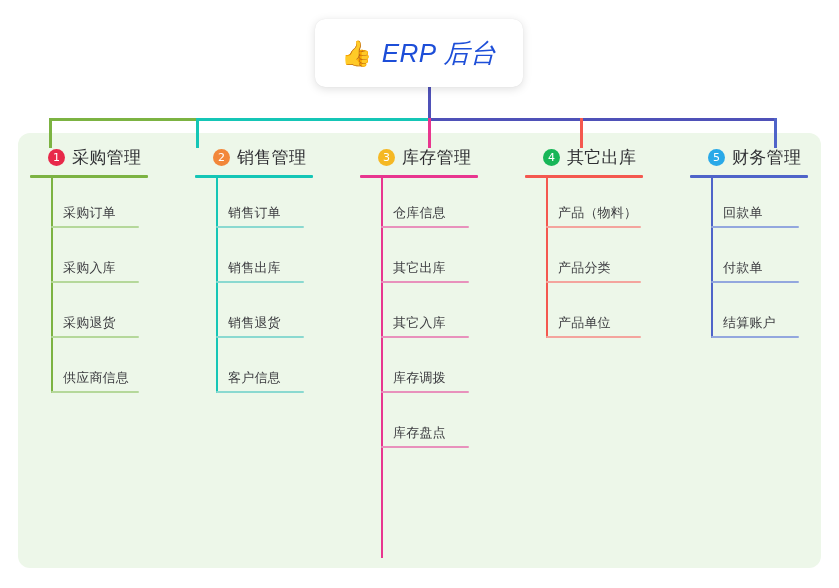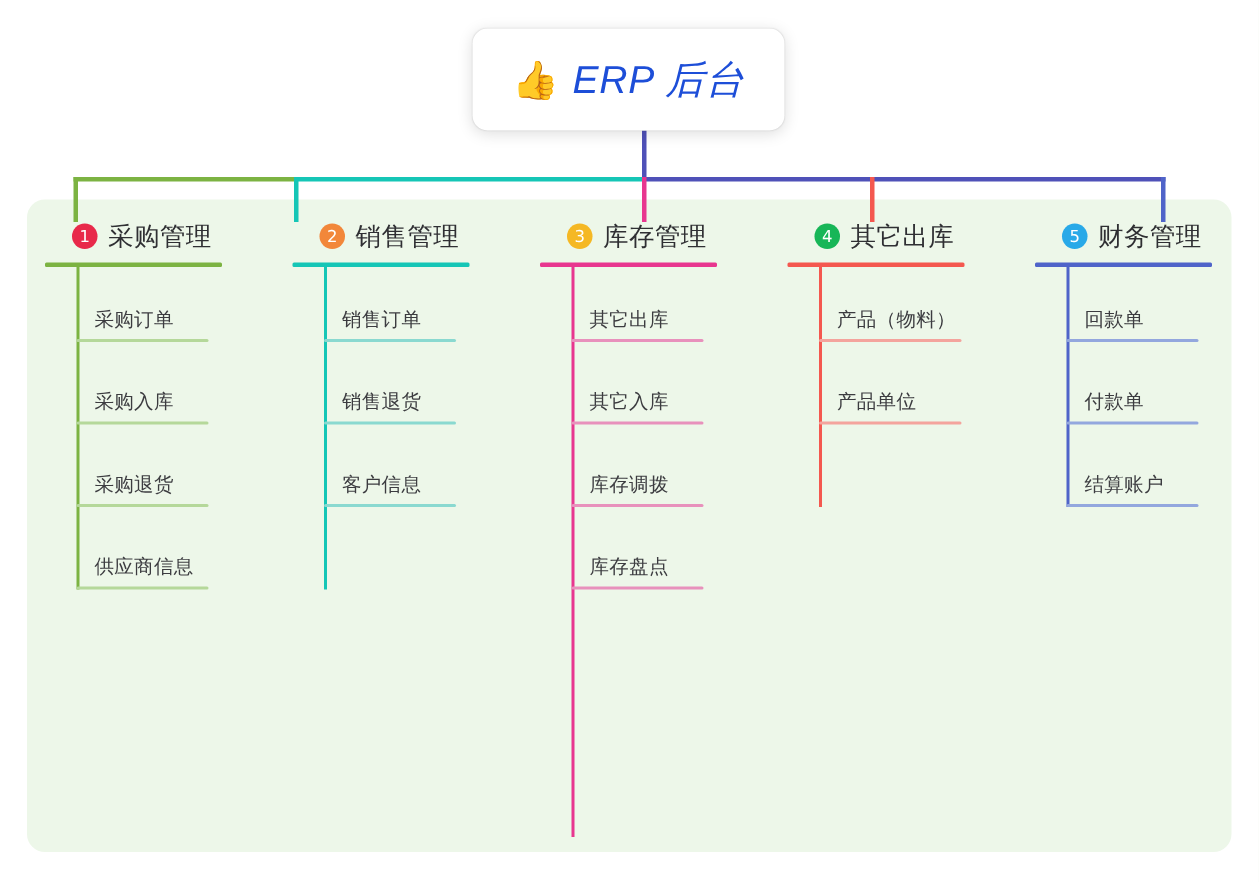--- a/index.html
+++ b/index.html
@@ -190,38 +190,46 @@
           <span class="col-title">销售管理</span>
         </div>
         <div class="col-rule" style="background: rgb(21, 198, 182); width: 118px;"></div>
         <div class="col-body" style="height: 220px;">
           <div class="spine" style="background: rgb(21, 198, 182); height: 215px;"></div>
           <div class="item">
             <span class="item-label">销售订单</span>
             <div class="item-rule" style="background: rgb(138, 217, 208); width: 88px;"></div>
           </div>
           <div class="item">
+            <span class="item-label">销售出库</span>
+            <div class="item-rule" style="background: rgb(138, 217, 208); width: 88px;"></div>
+          </div>
+          <div class="item">
             <span class="item-label">销售退货</span>
             <div class="item-rule" style="background: rgb(138, 217, 208); width: 88px;"></div>
           </div>
           <div class="item">
             <span class="item-label">客户信息</span>
             <div class="item-rule" style="background: rgb(138, 217, 208); width: 88px;"></div>
           </div>
         </div>
       </div>
       <div class="col" style="left: 360px; width: 150px;">
         <div class="col-header">
           <span class="badge" style="background: rgb(245, 184, 36);">3</span>
           <span class="col-title">库存管理</span>
         </div>
         <div class="col-rule" style="background: rgb(232, 54, 143); width: 118px;"></div>
         <div class="col-body" style="height: 385px;">
           <div class="spine" style="background: rgb(232, 54, 143); height: 380px;"></div>
           <div class="item">
+            <span class="item-label">仓库信息</span>
+            <div class="item-rule" style="background: rgb(232, 145, 188); width: 88px;"></div>
+          </div>
+          <div class="item">
             <span class="item-label">其它出库</span>
             <div class="item-rule" style="background: rgb(232, 145, 188); width: 88px;"></div>
           </div>
           <div class="item">
             <span class="item-label">其它入库</span>
             <div class="item-rule" style="background: rgb(232, 145, 188); width: 88px;"></div>
           </div>
           <div class="item">
             <span class="item-label">库存调拨</span>
             <div class="item-rule" style="background: rgb(232, 145, 188); width: 88px;"></div>
@@ -238,20 +246,24 @@
           <span class="col-title">其它出库</span>
         </div>
         <div class="col-rule" style="background: rgb(244, 88, 79); width: 118px;"></div>
         <div class="col-body" style="height: 165px;">
           <div class="spine" style="background: rgb(244, 88, 79); height: 160px;"></div>
           <div class="item">
             <span class="item-label">产品（物料）</span>
             <div class="item-rule" style="background: rgb(244, 164, 157); width: 95px;"></div>
           </div>
           <div class="item">
+            <span class="item-label">产品分类</span>
+            <div class="item-rule" style="background: rgb(244, 164, 157); width: 95px;"></div>
+          </div>
+          <div class="item">
             <span class="item-label">产品单位</span>
             <div class="item-rule" style="background: rgb(244, 164, 157); width: 95px;"></div>
           </div>
         </div>
       </div>
       <div class="col" style="left: 690px; width: 150px;">
         <div class="col-header">
           <span class="badge" style="background: rgb(41, 169, 232);">5</span>
           <span class="col-title">财务管理</span>
         </div>

